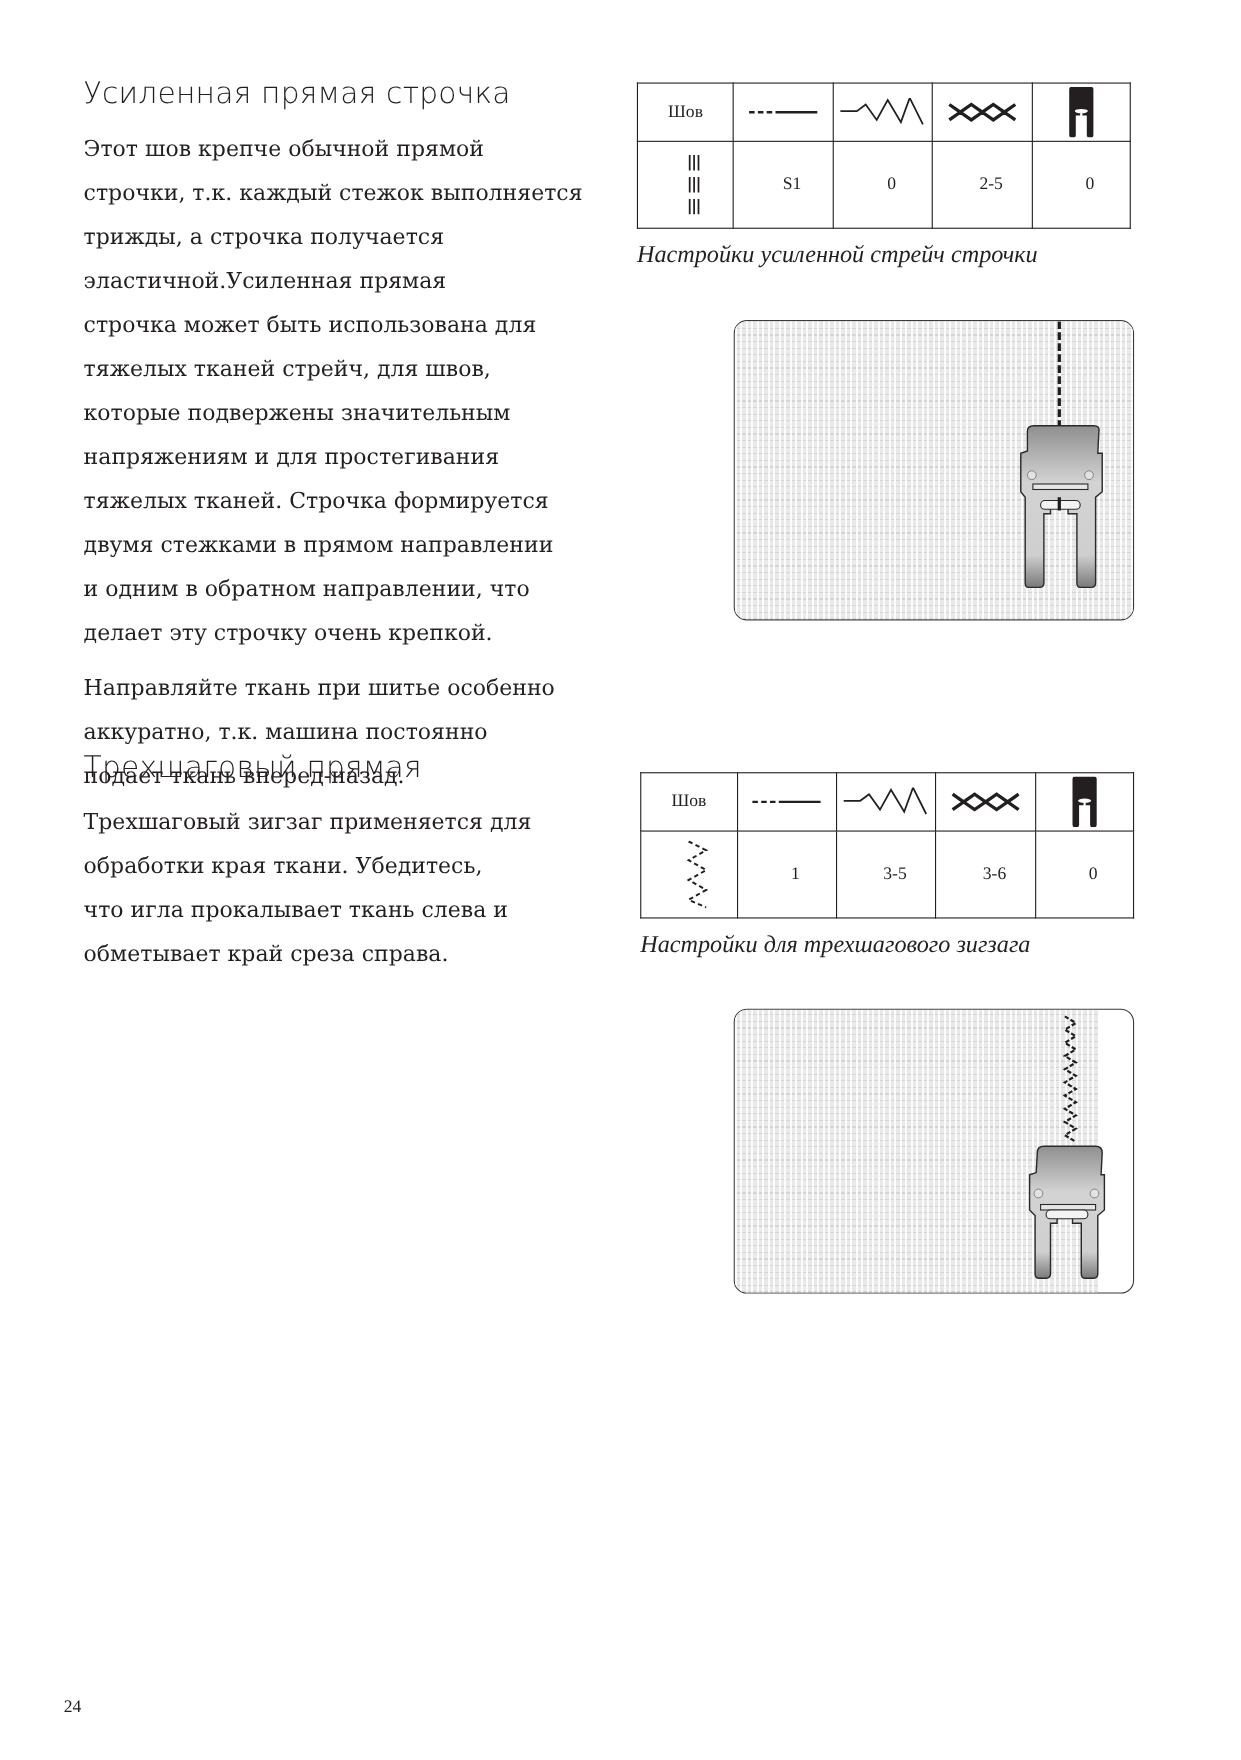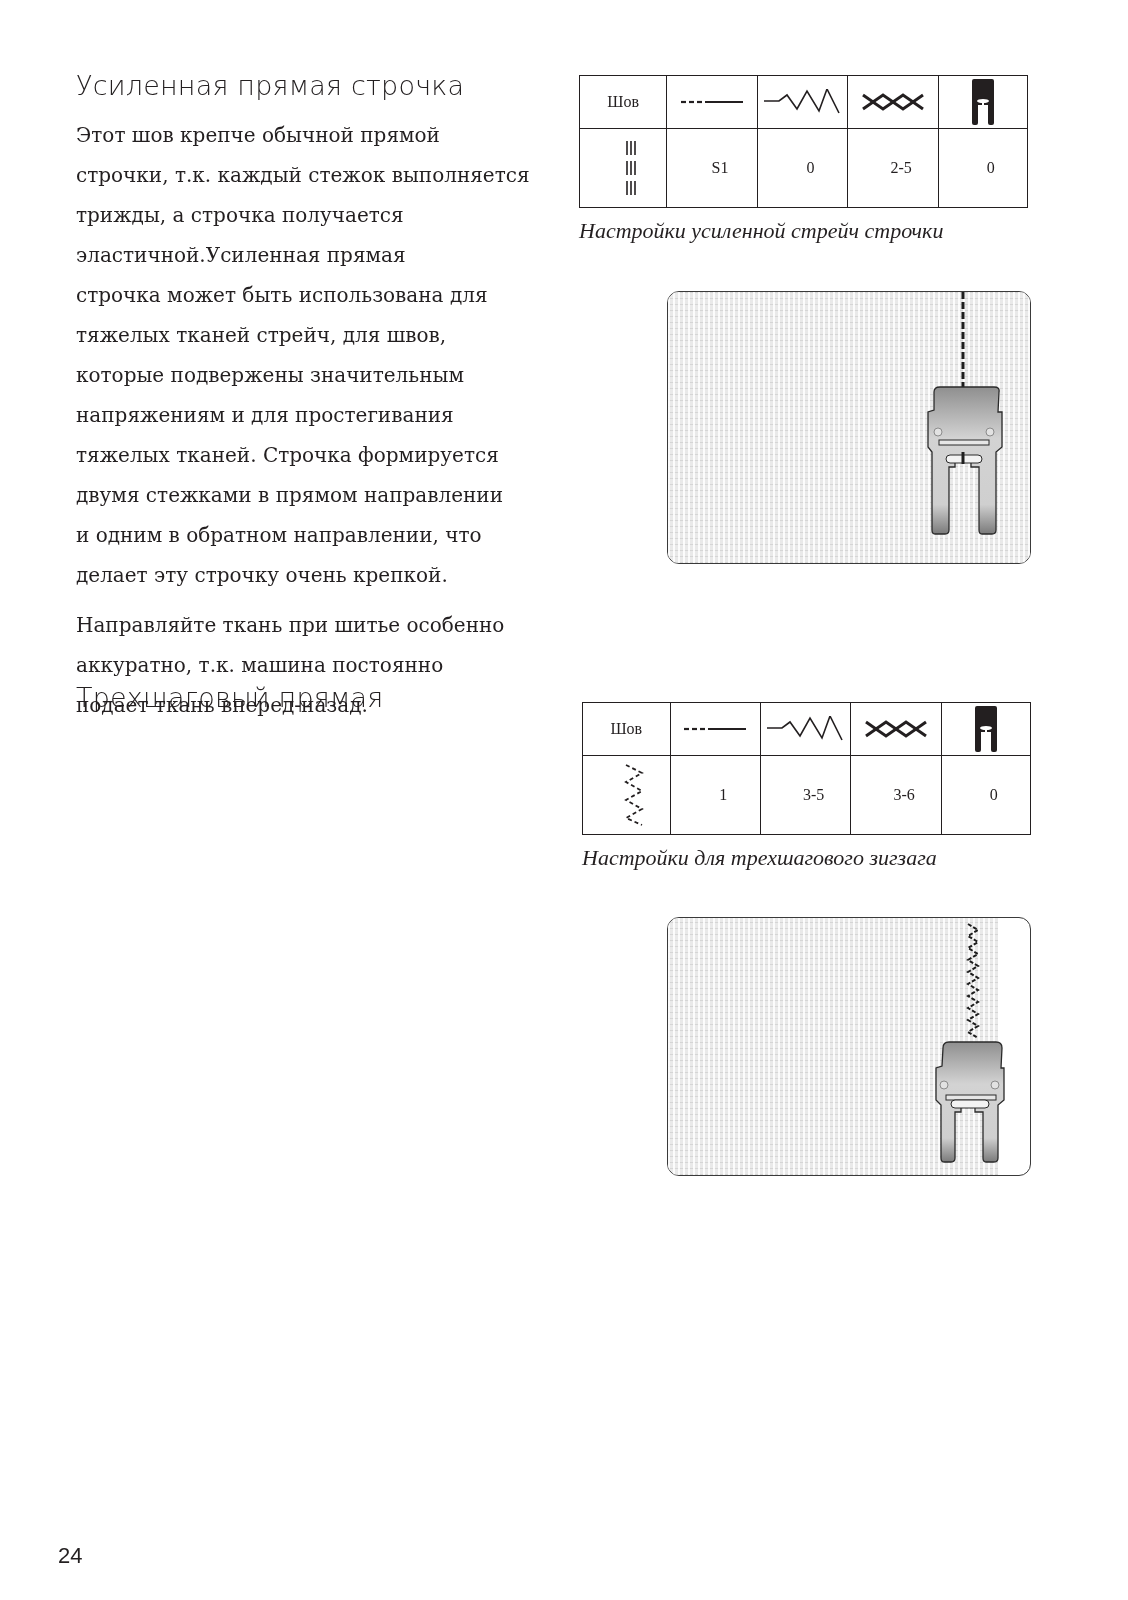--- a/index.html
+++ b/index.html
@@ -12,21 +12,21 @@
     .settings tr.head td { height: 52px; }
     .settings tr.vals td { height: 78px; padding-left: 16px; }
     .caption { position: absolute; font-family: "Liberation Serif", serif; font-style: italic; font-size: 22px; color: #231f20; }
     .illus { position: absolute; border: 1.5px solid #3a3a3a; border-radius: 12px; overflow: hidden; background: #fff; }
     .fabric { position: absolute; top: 0; left: 0; bottom: 0;
       background-color: #e9e9e9;
       background-image:
         repeating-linear-gradient(90deg, rgba(255,255,255,0.85) 0 2px, rgba(255,255,255,0) 2px 5px),
         repeating-linear-gradient(0deg, rgba(200,200,200,0.6) 0 1px, rgba(255,255,255,0) 1px 6px);
     }
-    .page-number { position: absolute; left: 58px; top: 1543px; font-family: Liberation Sans, sans-serif; font-size: 22px; color: #231f20; }
+    .page-number { position: absolute; left: 58px; top: 1543px; font-family: Liberation Serif, serif; font-size: 16px; color: #231f20; }
     svg { display: block; }
   </style>
 </head>
 <body>
 
 <h2 class="heading" style="top:70px;">Усиленная прямая строчка</h2>
 
 <div class="body-text" style="top:115px;">
   <p>Этот шов крепче обычной прямой
 строчки, т.к. каждый стежок выполняется
@@ -123,20 +123,24 @@
     <rect x="278" y="163" width="36" height="8" rx="4" fill="#f3f3f3" stroke="#2a2a2a" stroke-width="1"></rect>
     <line x1="295" y1="160" x2="295" y2="172" stroke="#1e1e1e" stroke-width="3"></line>
     <circle cx="270" cy="140" r="4" fill="#e2e2e2" stroke="#777" stroke-width="0.8"></circle>
     <circle cx="322" cy="140" r="4" fill="#e2e2e2" stroke="#777" stroke-width="0.8"></circle>
   </svg>
 </div>
 
 <h2 class="heading" style="top:682px;">Трехшаговый прямая</h2>
 
 <div class="body-text" style="top:727px;">
+  <p>Трехшаговый зигзаг применяется для
+обработки края ткани. Убедитесь,
+что игла прокалывает ткань слева и
+обметывает край среза справа.</p>
 </div>
 
 <table class="settings" style="left:582px; top:702px; width:449px;">
   <tbody>
       <tr class="head">
     <td style="width:88px;">Шов</td>
     <td style="width:90px;">
       <svg width="64" height="12" viewBox="0 0 64 12" style="margin:auto">
             <g stroke="#231f20" stroke-width="2.2">
               <line x1="1" y1="6" x2="6" y2="6"></line>

